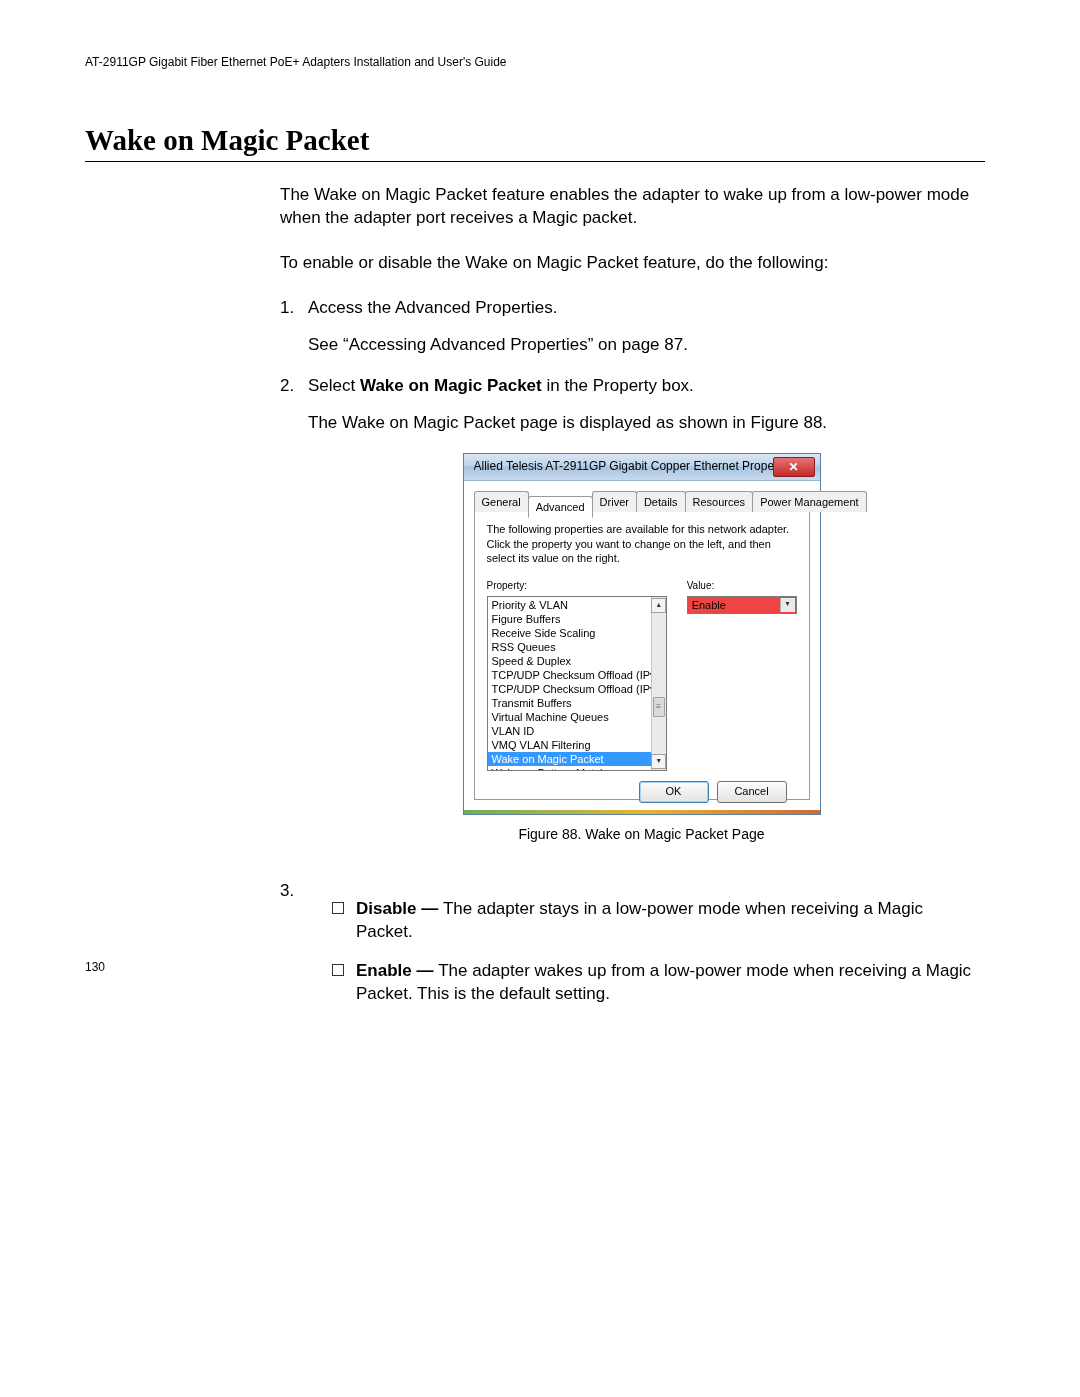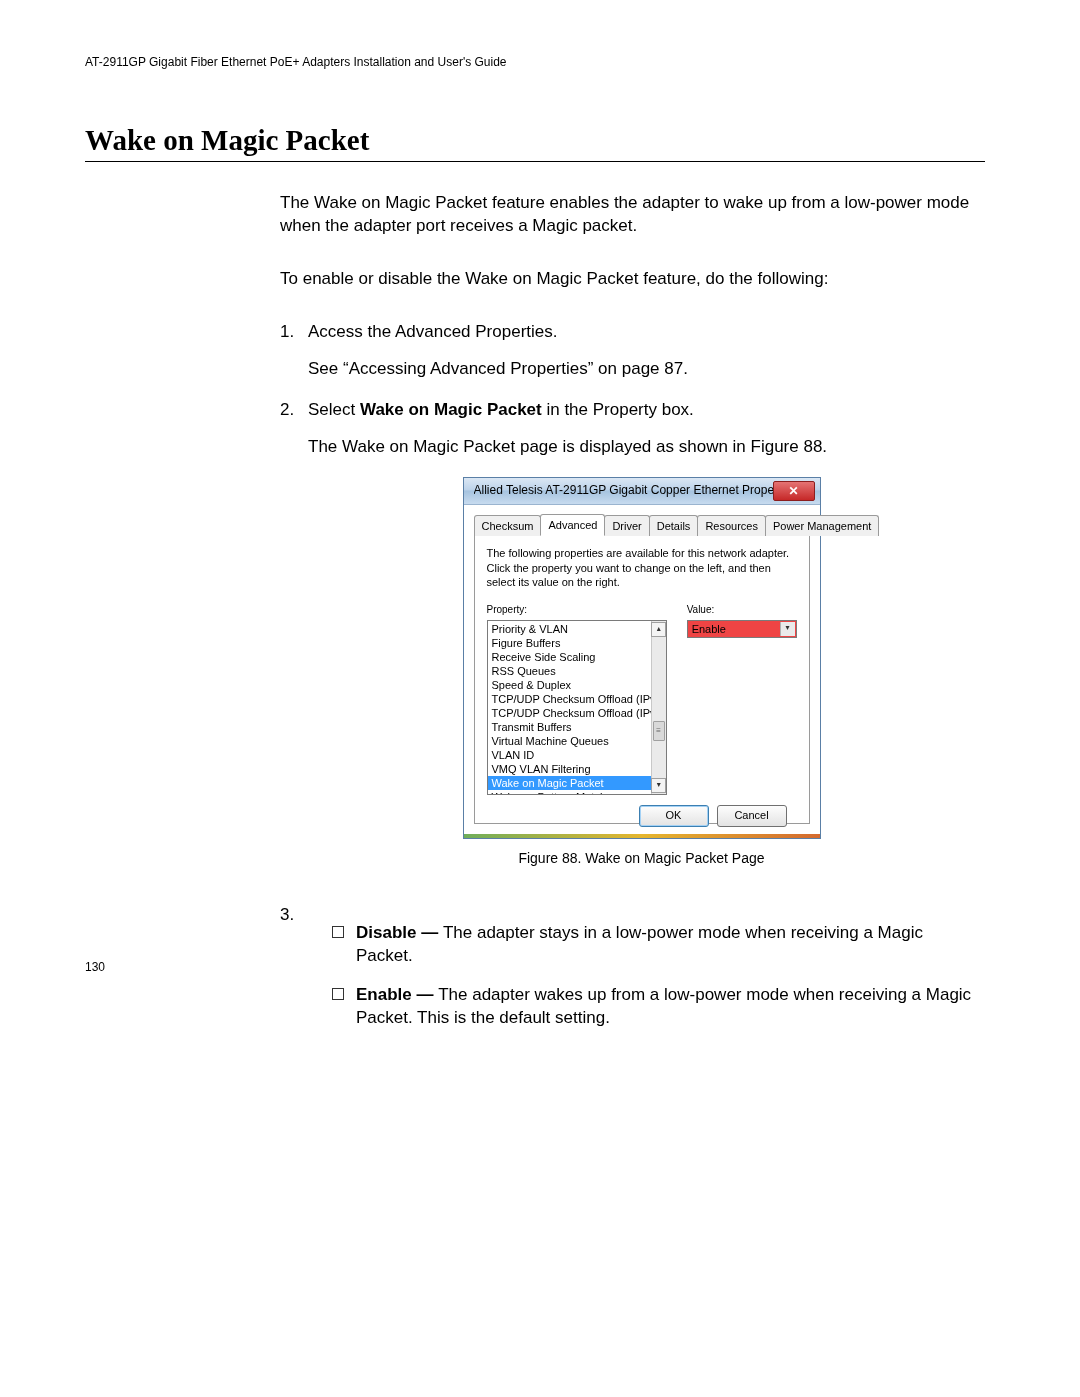--- a/index.html
+++ b/index.html
@@ -29,21 +29,21 @@
     margin: 0 0 6px 0;
     padding-bottom: 4px;
     border-bottom: 1px solid #000;
   }
   .body-block {
     margin-left: 195px;
     margin-right: 10px;
     font-size: 17px;
     line-height: 1.35;
   }
-  .para { margin: 30px 0; }
+  .para { margin: 22px 0; }
   ol.steps {
     margin: 0;
     padding: 0;
     list-style: none;
   }
   ol.steps > li {
     display: flex;
     margin: 18px 0;
   }
   ol.steps > li .num {
@@ -149,21 +149,21 @@
     padding: 3px 7px;
     background: #f0f0f0;
     margin-right: -1px;
     border-radius: 3px 3px 0 0;
     position: relative;
     top: 1px;
     white-space: nowrap;
   }
   .tab.active {
     background: #fff;
-    top: 1px;
+    top: 7px;
     border-bottom: 1px solid #fff;
     z-index: 2;
   }
   .tab-content {
     border: 1px solid #9a9a9a;
     border-top: none;
     padding: 10px 12px 12px 12px;
     height: 288px;
     position: relative;
     box-sizing: border-box;
@@ -313,21 +313,21 @@
           <p>The Wake on Magic Packet page is displayed as shown in Figure 88.</p>
 
           <div class="figure-wrap">
             <div class="dlg">
               <div class="dlg-titlebar">
                 <span class="dlg-title">Allied Telesis AT-2911GP Gigabit Copper Ethernet Properties</span>
                 <span class="dlg-close">✕</span>
               </div>
               <div class="dlg-body">
                 <div class="tabs">
-                  <span class="tab">Checksum</span>
+                  <span class="tab">General</span>
                   <span class="tab active">Advanced</span>
                   <span class="tab">Driver</span>
                   <span class="tab">Details</span>
                   <span class="tab">Resources</span>
                   <span class="tab">Power Management</span>
                 </div>
                 <div class="tab-content">
                   <div class="desc">The following properties are available for this network adapter. Click the property you want to change on the left, and then select its value on the right.</div>
                   <div class="columns">
                     <div class="col-left">

